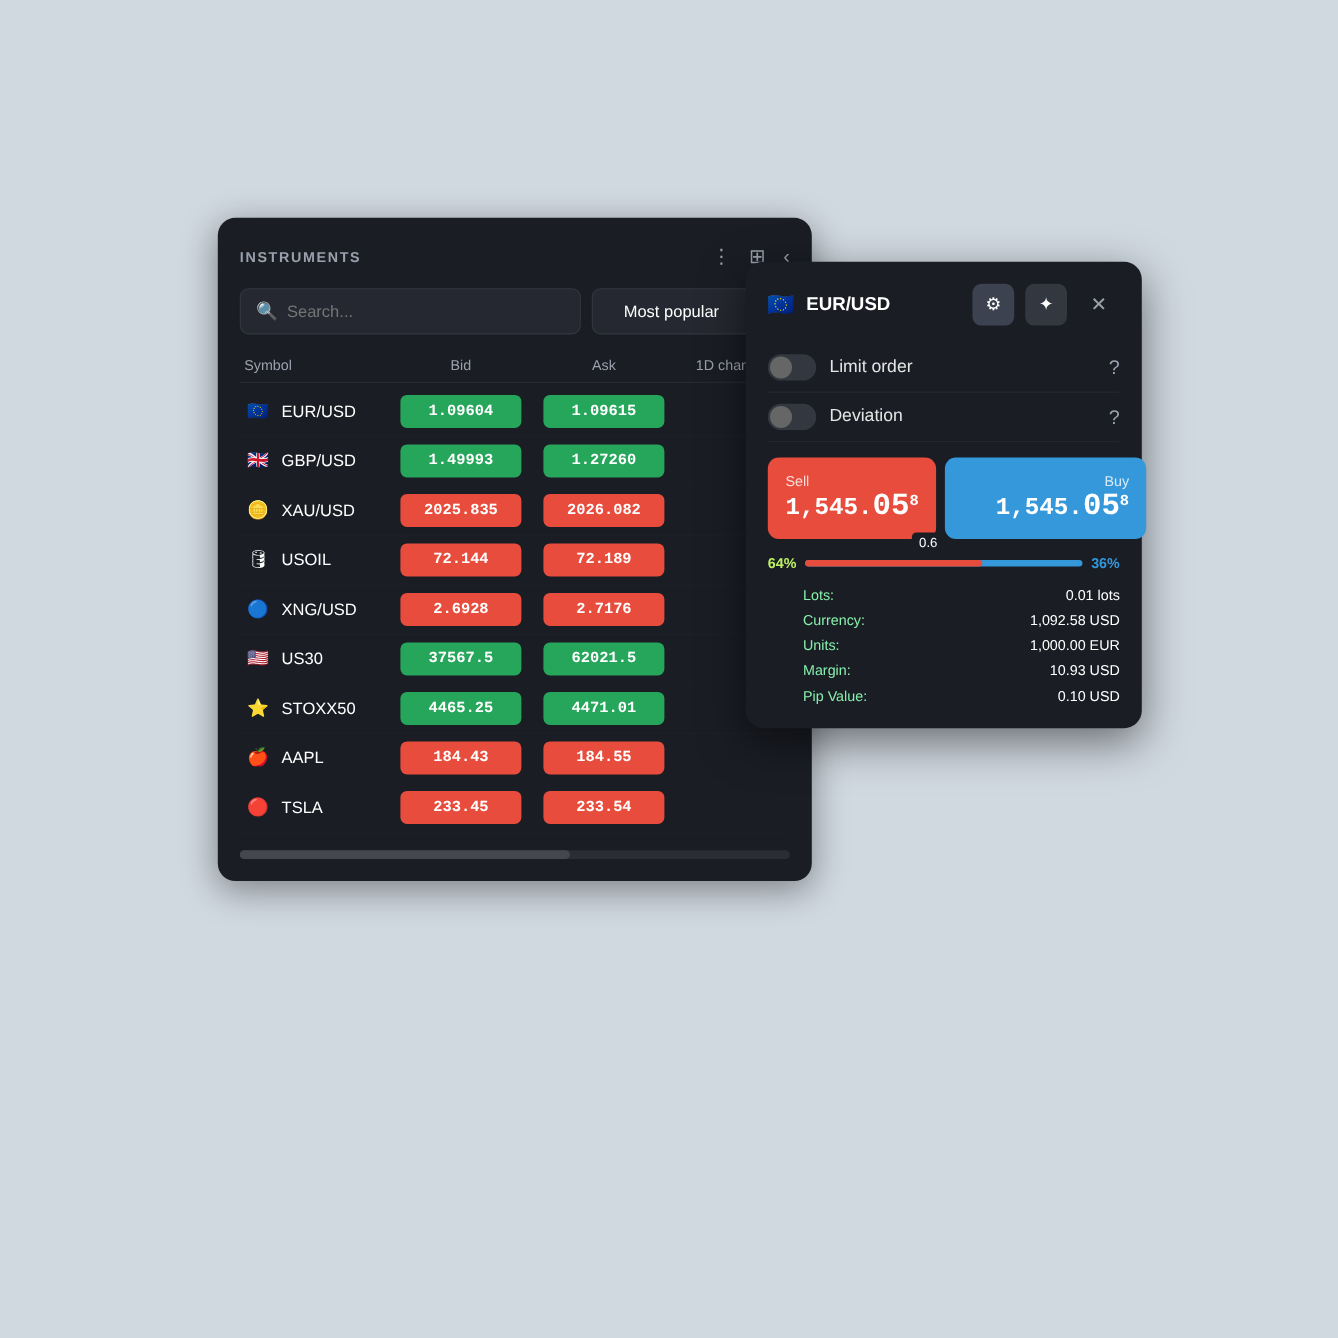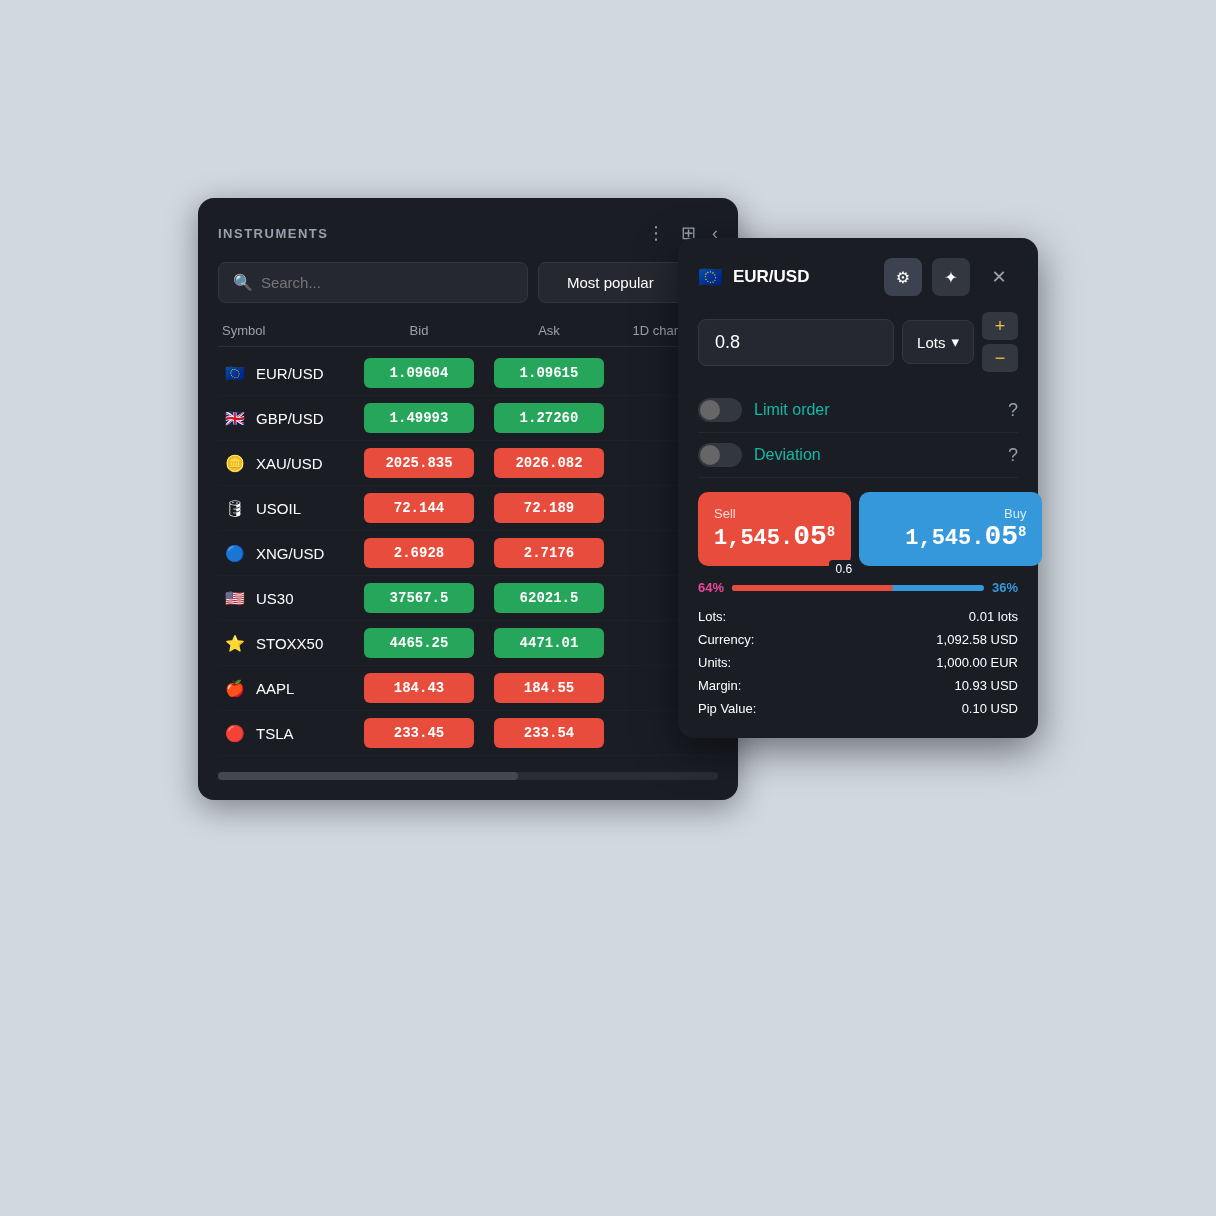--- a/index.html
+++ b/index.html
@@ -270,21 +270,21 @@
     .toggle-knob {
       width: 20px;
       height: 20px;
       background: #666;
       border-radius: 50%;
       position: absolute;
       top: 2px;
       left: 2px;
     }
     .toggle-label {
-      color: #14b8a6;
+      color: #e5e5e5;
       font-size: 16px;
       flex: 1;
     }
     .help-icon {
       color: #9aa0ac;
       font-size: 18px;
       cursor: pointer;
     }
     .buy-sell-row {
       display: flex;
@@ -331,41 +331,41 @@
       font-size: 12px;
       padding: 2px 7px;
       border-radius: 4px;
     }
     .spread-bar-row {
       display: flex;
       align-items: center;
       gap: 8px;
       margin: 6px 0 12px;
     }
-    .spread-pct-red { color: #ec4899; font-size: 13px; font-weight: 600; }
+    .spread-pct-red { color: #bef264; font-size: 13px; font-weight: 600; }
     .spread-bar {
       flex: 1;
       height: 6px;
       background: #3498db;
       border-radius: 3px;
       position: relative;
     }
     .spread-bar-inner {
       height: 100%;
       background: #e74c3c;
       border-radius: 3px;
       width: 64%;
     }
     .spread-pct-blue { color: #3498db; font-size: 13px; font-weight: 600; }
     .info-grid {
       display: grid;
       grid-template-columns: 1fr 1fr;
       gap: 4px 0;
     }
-    .info-label { color: #ffffff; font-size: 13px; padding: 2px 0; }
+    .info-label { color: #86efac; font-size: 13px; padding: 2px 0; margin-left: 32px; }
     .info-value { color: #ffffff; font-size: 13px; text-align: right; padding: 2px 0; }
   </style>
 </head>
 <body>
 
 <div class="outer-wrapper">
 
   <div class="instruments-panel">
     <div class="instruments-header">
       <span class="instruments-title">INSTRUMENTS</span>
@@ -522,35 +522,20 @@
       <div class="trade-header-btn active">
         <span>⚙</span>
       </div>
       <div class="trade-header-btn">
         <span>✦</span>
       </div>
       <div class="close-btn">
         <span>✕</span>
       </div>
     </div>
-    <div class="amount-row">
-      <div class="amount-input-box">0.8</div>
-      <div class="lots-selector">
-        <span>Lots</span>
-        <span>▾</span>
-      </div>
-      <div class="plus-minus-col">
-        <div class="pm-btn plus">
-          <span>+</span>
-        </div>
-        <div class="pm-btn minus">
-          <span>−</span>
-        </div>
-      </div>
-    </div>
     <div class="toggle-row">
       <div class="toggle-switch">
         <div class="toggle-knob"></div>
       </div>
       <span class="toggle-label">Limit order</span>
       <span class="help-icon">?</span>
     </div>
     <div class="toggle-row">
       <div class="toggle-switch">
         <div class="toggle-knob"></div>

